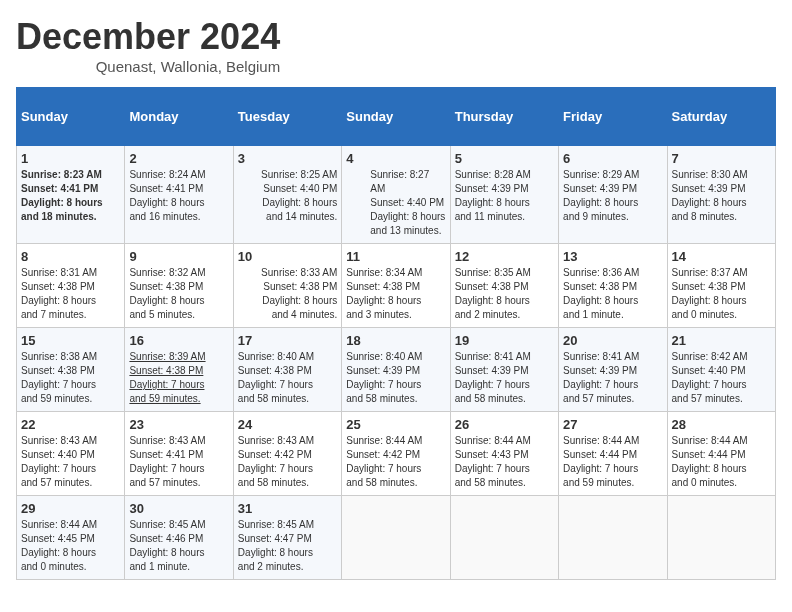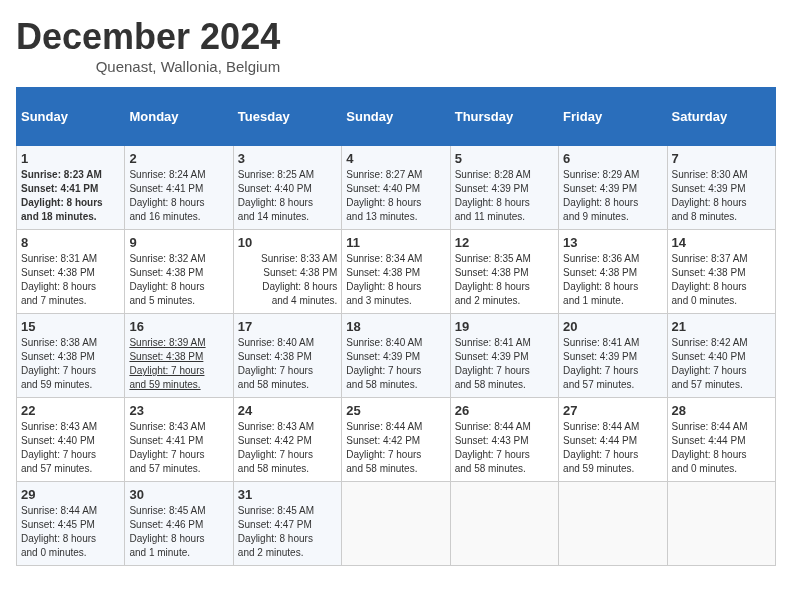--- a/index.html
+++ b/index.html
@@ -123,28 +123,28 @@
         </td>
         <td>
           <span class="day-num">2</span>
           <div class="day-info" style="white-space: pre-line;">Sunrise: 8:24 AM
 Sunset: 4:41 PM
 Daylight: 8 hours
 and 16 minutes.</div>
         </td>
         <td>
           <span class="day-num">3</span>
-          <div class="day-info" style="white-space: pre-line;">Sunrise: 8:25 AM
+          <div class="day-info" style="white-space: pre-line; text-align: right;">Sunrise: 8:25 AM
 Sunset: 4:40 PM
 Daylight: 8 hours
 and 14 minutes.</div>
         </td>
         <td>
           <span class="day-num">4</span>
-          <div class="day-info" style="white-space: pre-line;">Sunrise: 8:27 AM
+          <div class="day-info" style="white-space: pre-line; margin-left: 24px;">Sunrise: 8:27 AM
 Sunset: 4:40 PM
 Daylight: 8 hours
 and 13 minutes.</div>
         </td>
         <td>
           <span class="day-num">5</span>
           <div class="day-info" style="white-space: pre-line;">Sunrise: 8:28 AM
 Sunset: 4:39 PM
 Daylight: 8 hours
 and 11 minutes.</div>

